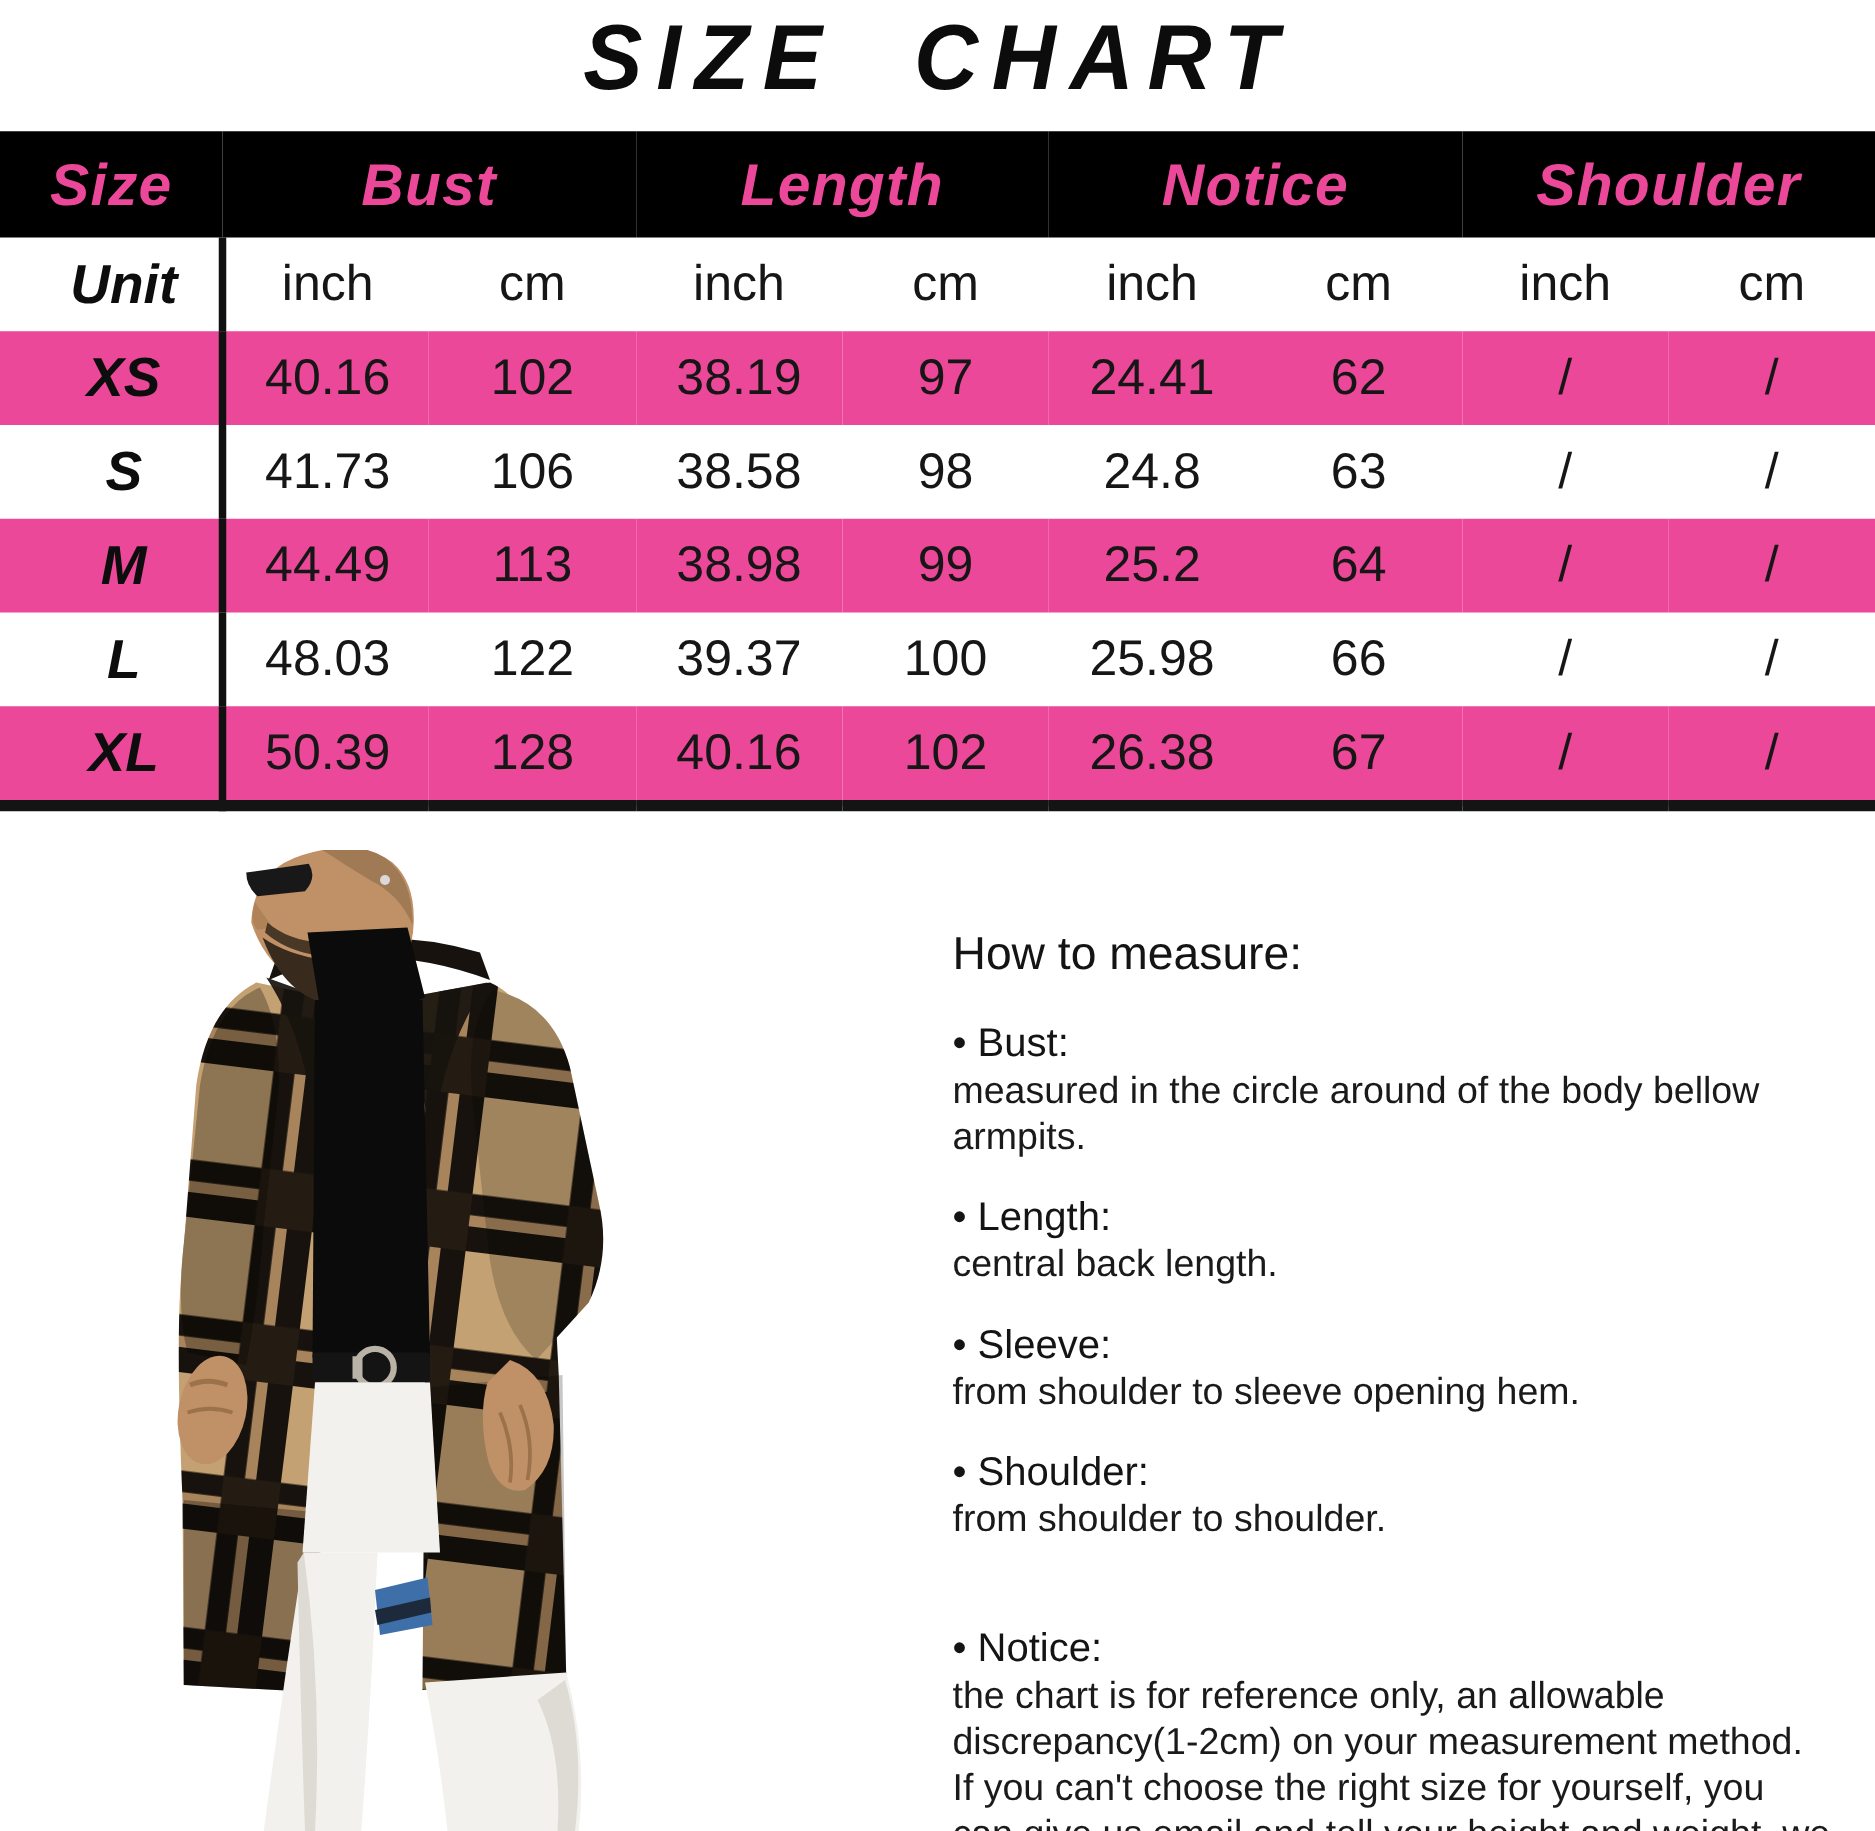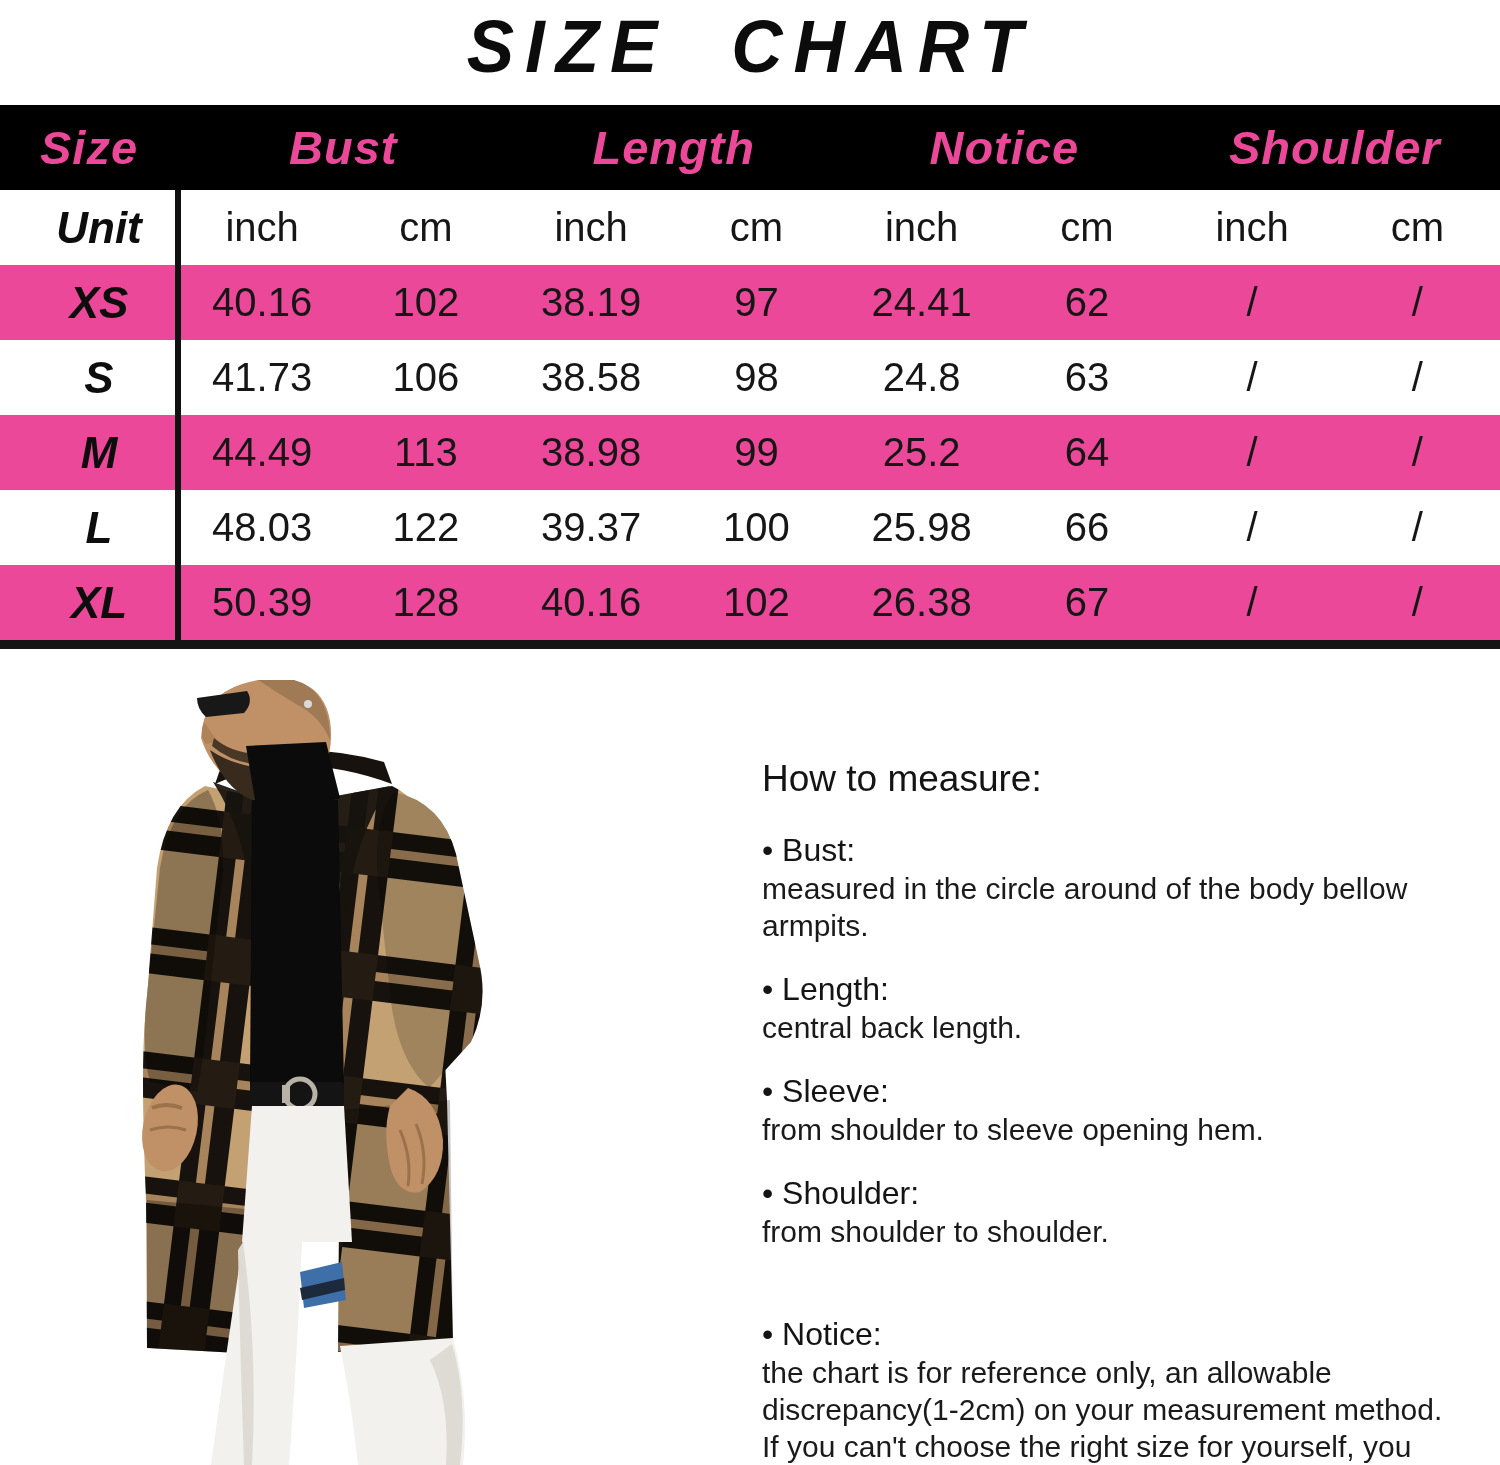--- a/index.html
+++ b/index.html
@@ -34,21 +34,21 @@
   }
   table.size-table .lbl{
     font-weight:bold;font-style:italic;font-size:44px;color:#0d0d0d;padding-left:24px;
   }
   table.size-table td:first-child{border-right:6px solid #101010;}
   table.size-table tr.alt td{background:#ec4899;}
   
   .photo{position:absolute;left:95px;top:680px;width:545px;height:785px;}
   
   .howto{position:absolute;left:762px;top:742px;width:706px;}
-  .howto .heading{font-size:37px;color:#141414;margin:16px 0 30px 0;}
+  .howto .heading{font-size:37px;color:#141414;margin:0 0 30px 0;}
   .howto .item{margin:0 0 25px 0;}
   .howto .item .label{font-size:32px;color:#141414;line-height:40px;}
   .howto .item .text{font-size:30px;color:#1a1a1a;line-height:37px;}
   .howto .item.notice{margin-top:64px;}
 </style>
 </head>
 <body>
 
 <div id="stage">
 

